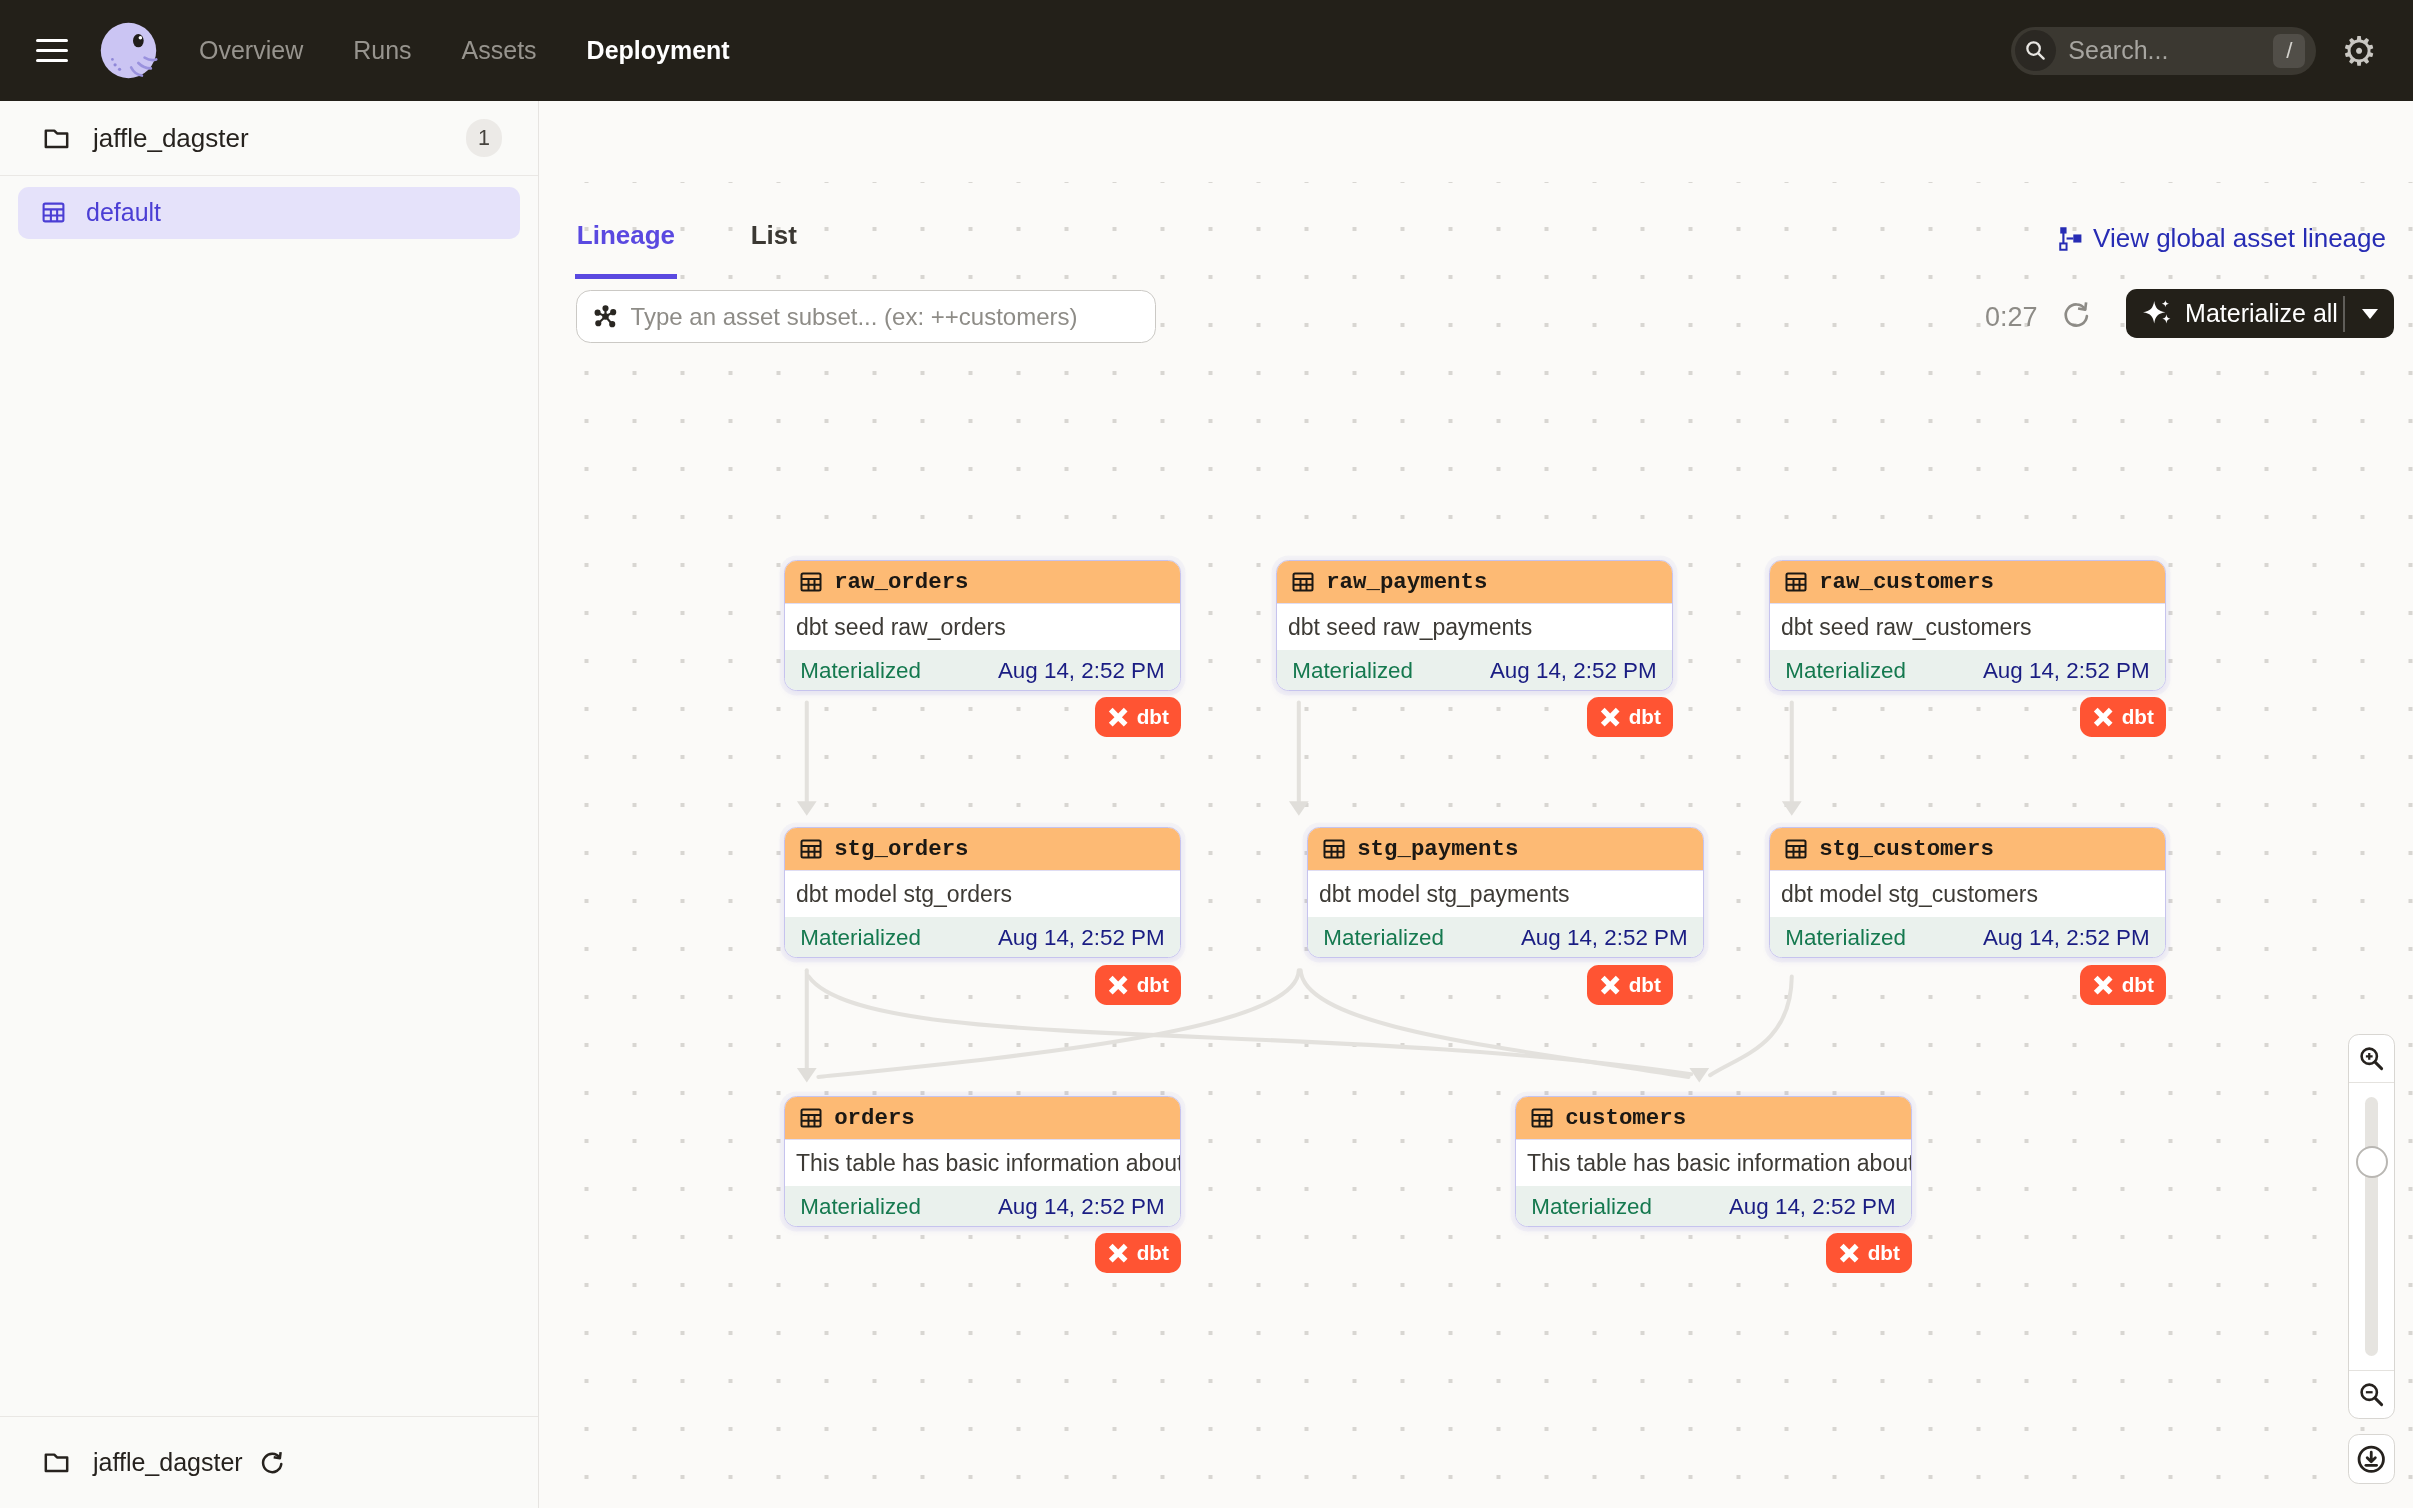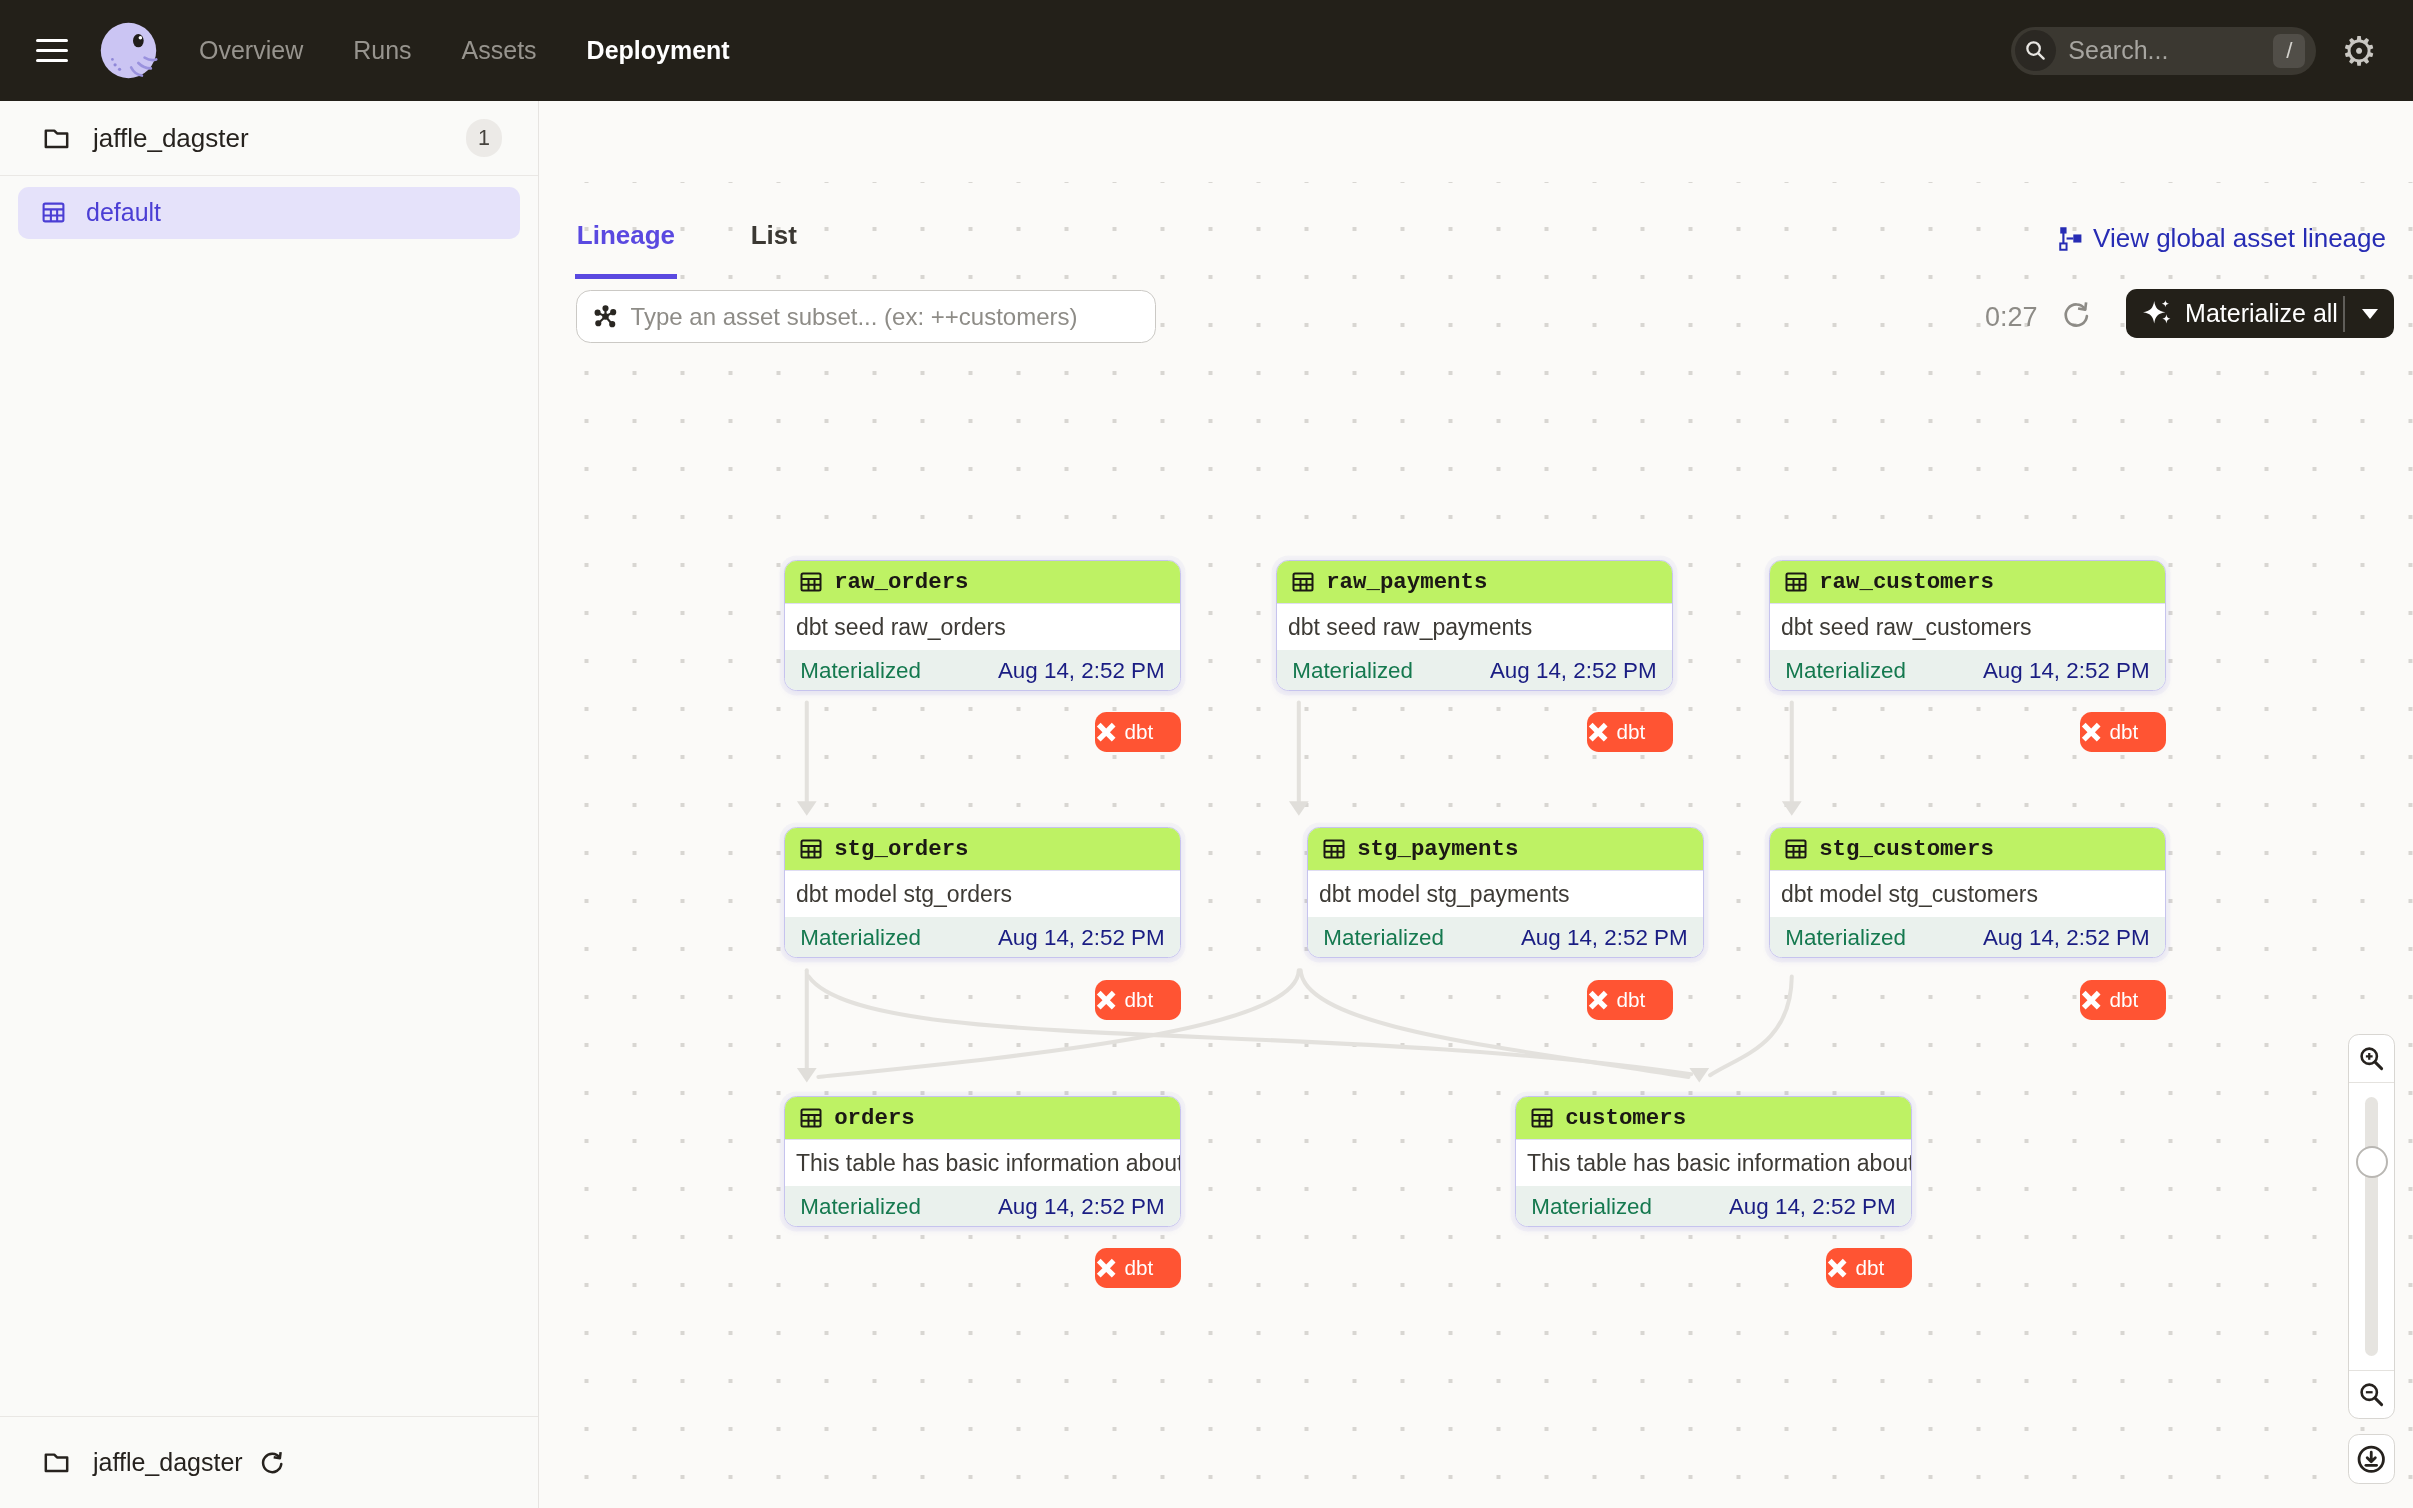--- a/index.html
+++ b/index.html
@@ -63,27 +63,27 @@
   .timer { position:absolute; left:1444px; top:201px; font-size:27px; color:#8D8B86; }
   .toolbar-refresh { position:absolute; left:1520px; top:199px; color:#8D8B86; cursor:pointer; }
   .materialize-btn { position:absolute; left:1585px; top:188px; width:268px; height:49px; background:#232019; border-radius:10.8px; display:flex; align-items:center; color:#FFFFFF; cursor:pointer; }
   .materialize-label { font-size:25px; font-weight:500; margin-left:12.6px; }
   .mat-divider { width:1.8px; height:36px; background:rgba(255,255,255,0.28); margin-left:auto; }
   .mat-caret { width:49px; display:flex; align-items:center; justify-content:center; }
   .caret-down { width:0; height:0; border-left:8px solid transparent; border-right:8px solid transparent; border-top:10px solid #FFFFFF; }
 
   
   .node { position:absolute; width:397px; height:131px; background:#FFFFFF; border:1.8px solid #C6C3EE; border-radius:12.6px; overflow:hidden; box-shadow:0 0 0 4.5px rgba(120,110,225,0.05), 0 2.7px 7.2px rgba(100,90,210,0.10); cursor:pointer; }
-  .node-header { height:43px; background:#bef264; display:flex; align-items:center; padding:0 14.4px; border-bottom:0.9px solid #DFDDF3; }
+  .node-header { height:43px; background:#fdba74; display:flex; align-items:center; padding:0 14.4px; border-bottom:0.9px solid #DFDDF3; }
   .node-name { margin-left:10.8px; font-family:"Liberation Mono","DejaVu Sans Mono",monospace; font-size:22.4px; font-weight:600; color:#1B1814; }
   .node-body { height:46px; display:flex; align-items:center; padding:0 11px; font-size:23px; color:#3D3A35; white-space:nowrap; }
   .node-footer { height:42px; background:#EAF1ED; display:flex; align-items:center; justify-content:space-between; padding:0 15.3px; }
   .node-status { font-size:22.4px; color:#15794F; }
   .node-time { font-size:22.4px; color:#1A1D83; }
-  .dbt-badge { position:absolute; width:86px; height:40px; background:#FF5433; border-radius:11.7px; display:flex; align-items:center; justify-content:flex-start; gap:7.2px; color:#FFFFFF; font-size:20.7px; font-weight:400; cursor:pointer;margin-top:15px; }
+  .dbt-badge { position:absolute; width:86px; height:40px; background:#FF5433; border-radius:11.7px; display:flex; align-items:center; justify-content:center; gap:7.2px; color:#FFFFFF; font-size:20.7px; font-weight:700; cursor:pointer; }
 
   
   .zoom-group { position:absolute; left:1807px; top:933px; width:47px; background:#FFFFFF; border:1.8px solid #D8D6D2; border-radius:10.8px; display:flex; flex-direction:column; align-items:center; }
   .zoom-btn { width:100%; height:47px; display:flex; align-items:center; justify-content:center; cursor:pointer; color:#26221E; }
   .zoom-track-wrap { width:100%; height:289px; border-top:1.8px solid #E4E2DE; border-bottom:1.8px solid #E4E2DE; position:relative; display:flex; justify-content:center; cursor:pointer; }
   .zoom-track { position:absolute; top:14.4px; bottom:14.4px; width:13.5px; background:#E6E4E0; border-radius:7.2px; }
   .zoom-handle { position:absolute; top:63px; left:50%; transform:translateX(-50%); width:32px; height:32px; border-radius:50%; background:#FFFFFF; border:2.7px solid #B9B7B3; cursor:grab; }
   .download-btn { position:absolute; left:1807px; top:1333px; width:47px; height:50px; background:#FFFFFF; border:1.8px solid #D8D6D2; border-radius:10.8px; display:flex; align-items:center; justify-content:center; cursor:pointer; color:#26221E; }
 
   svg { display:block; }

